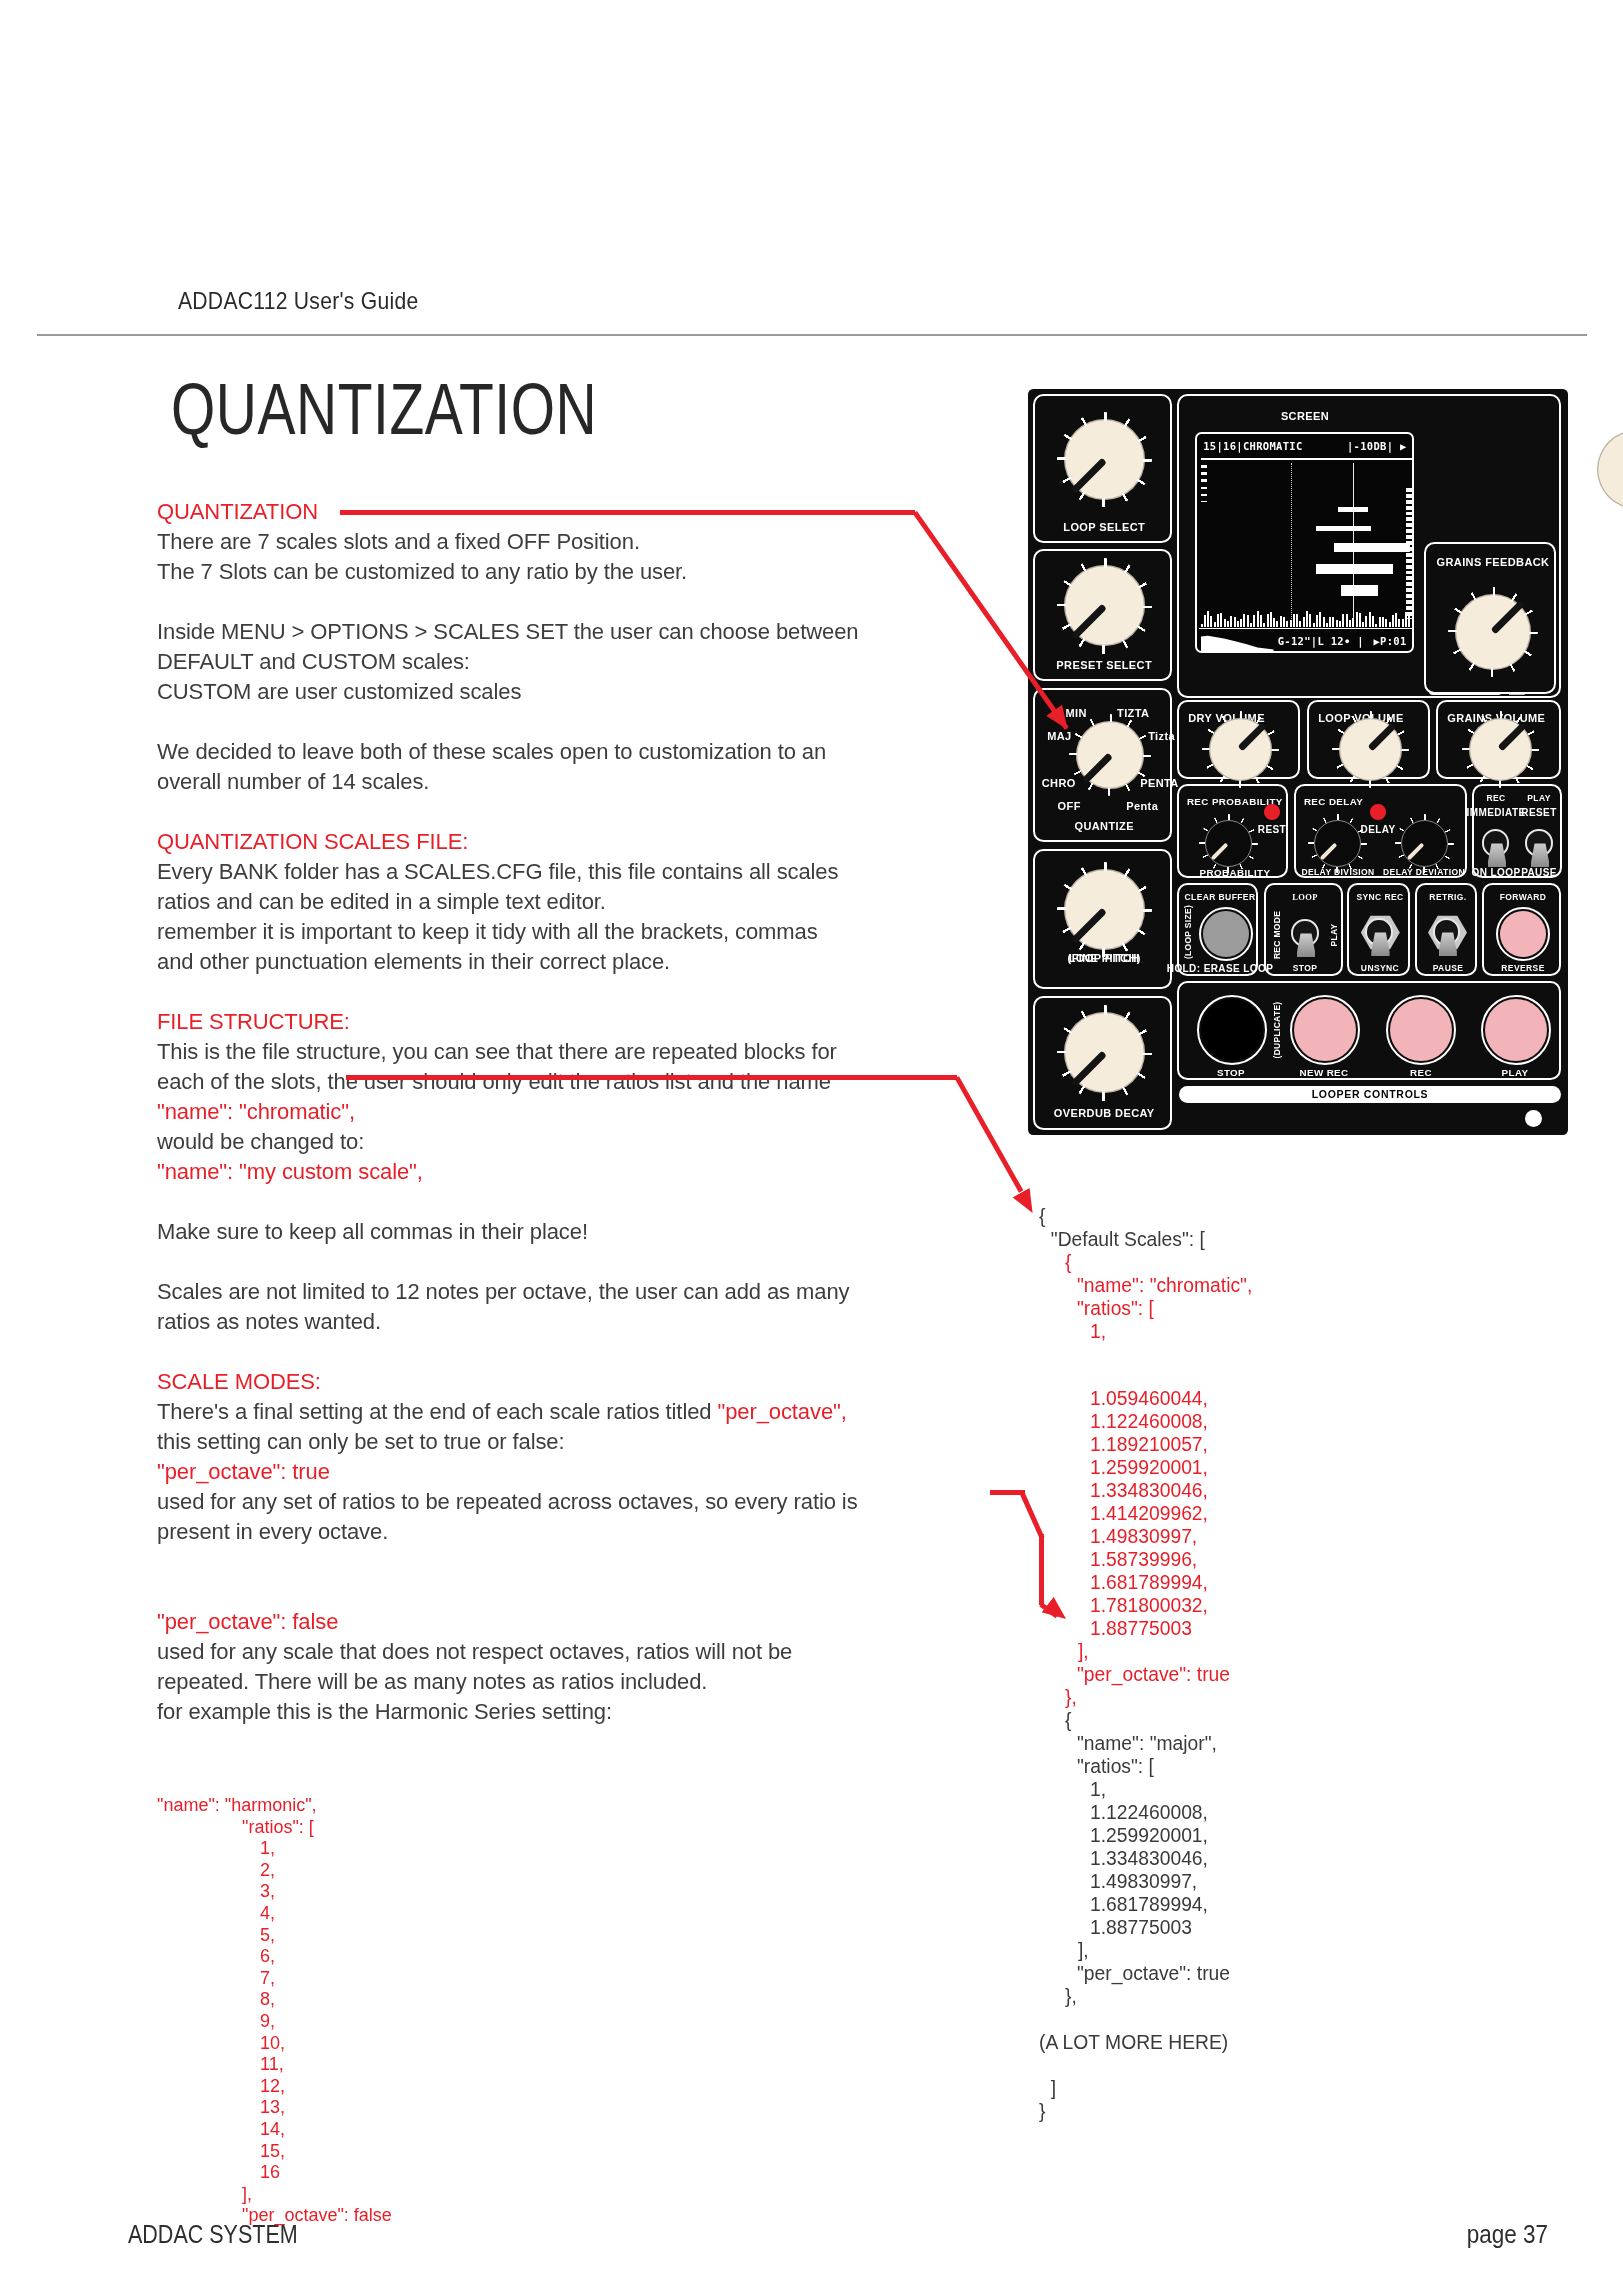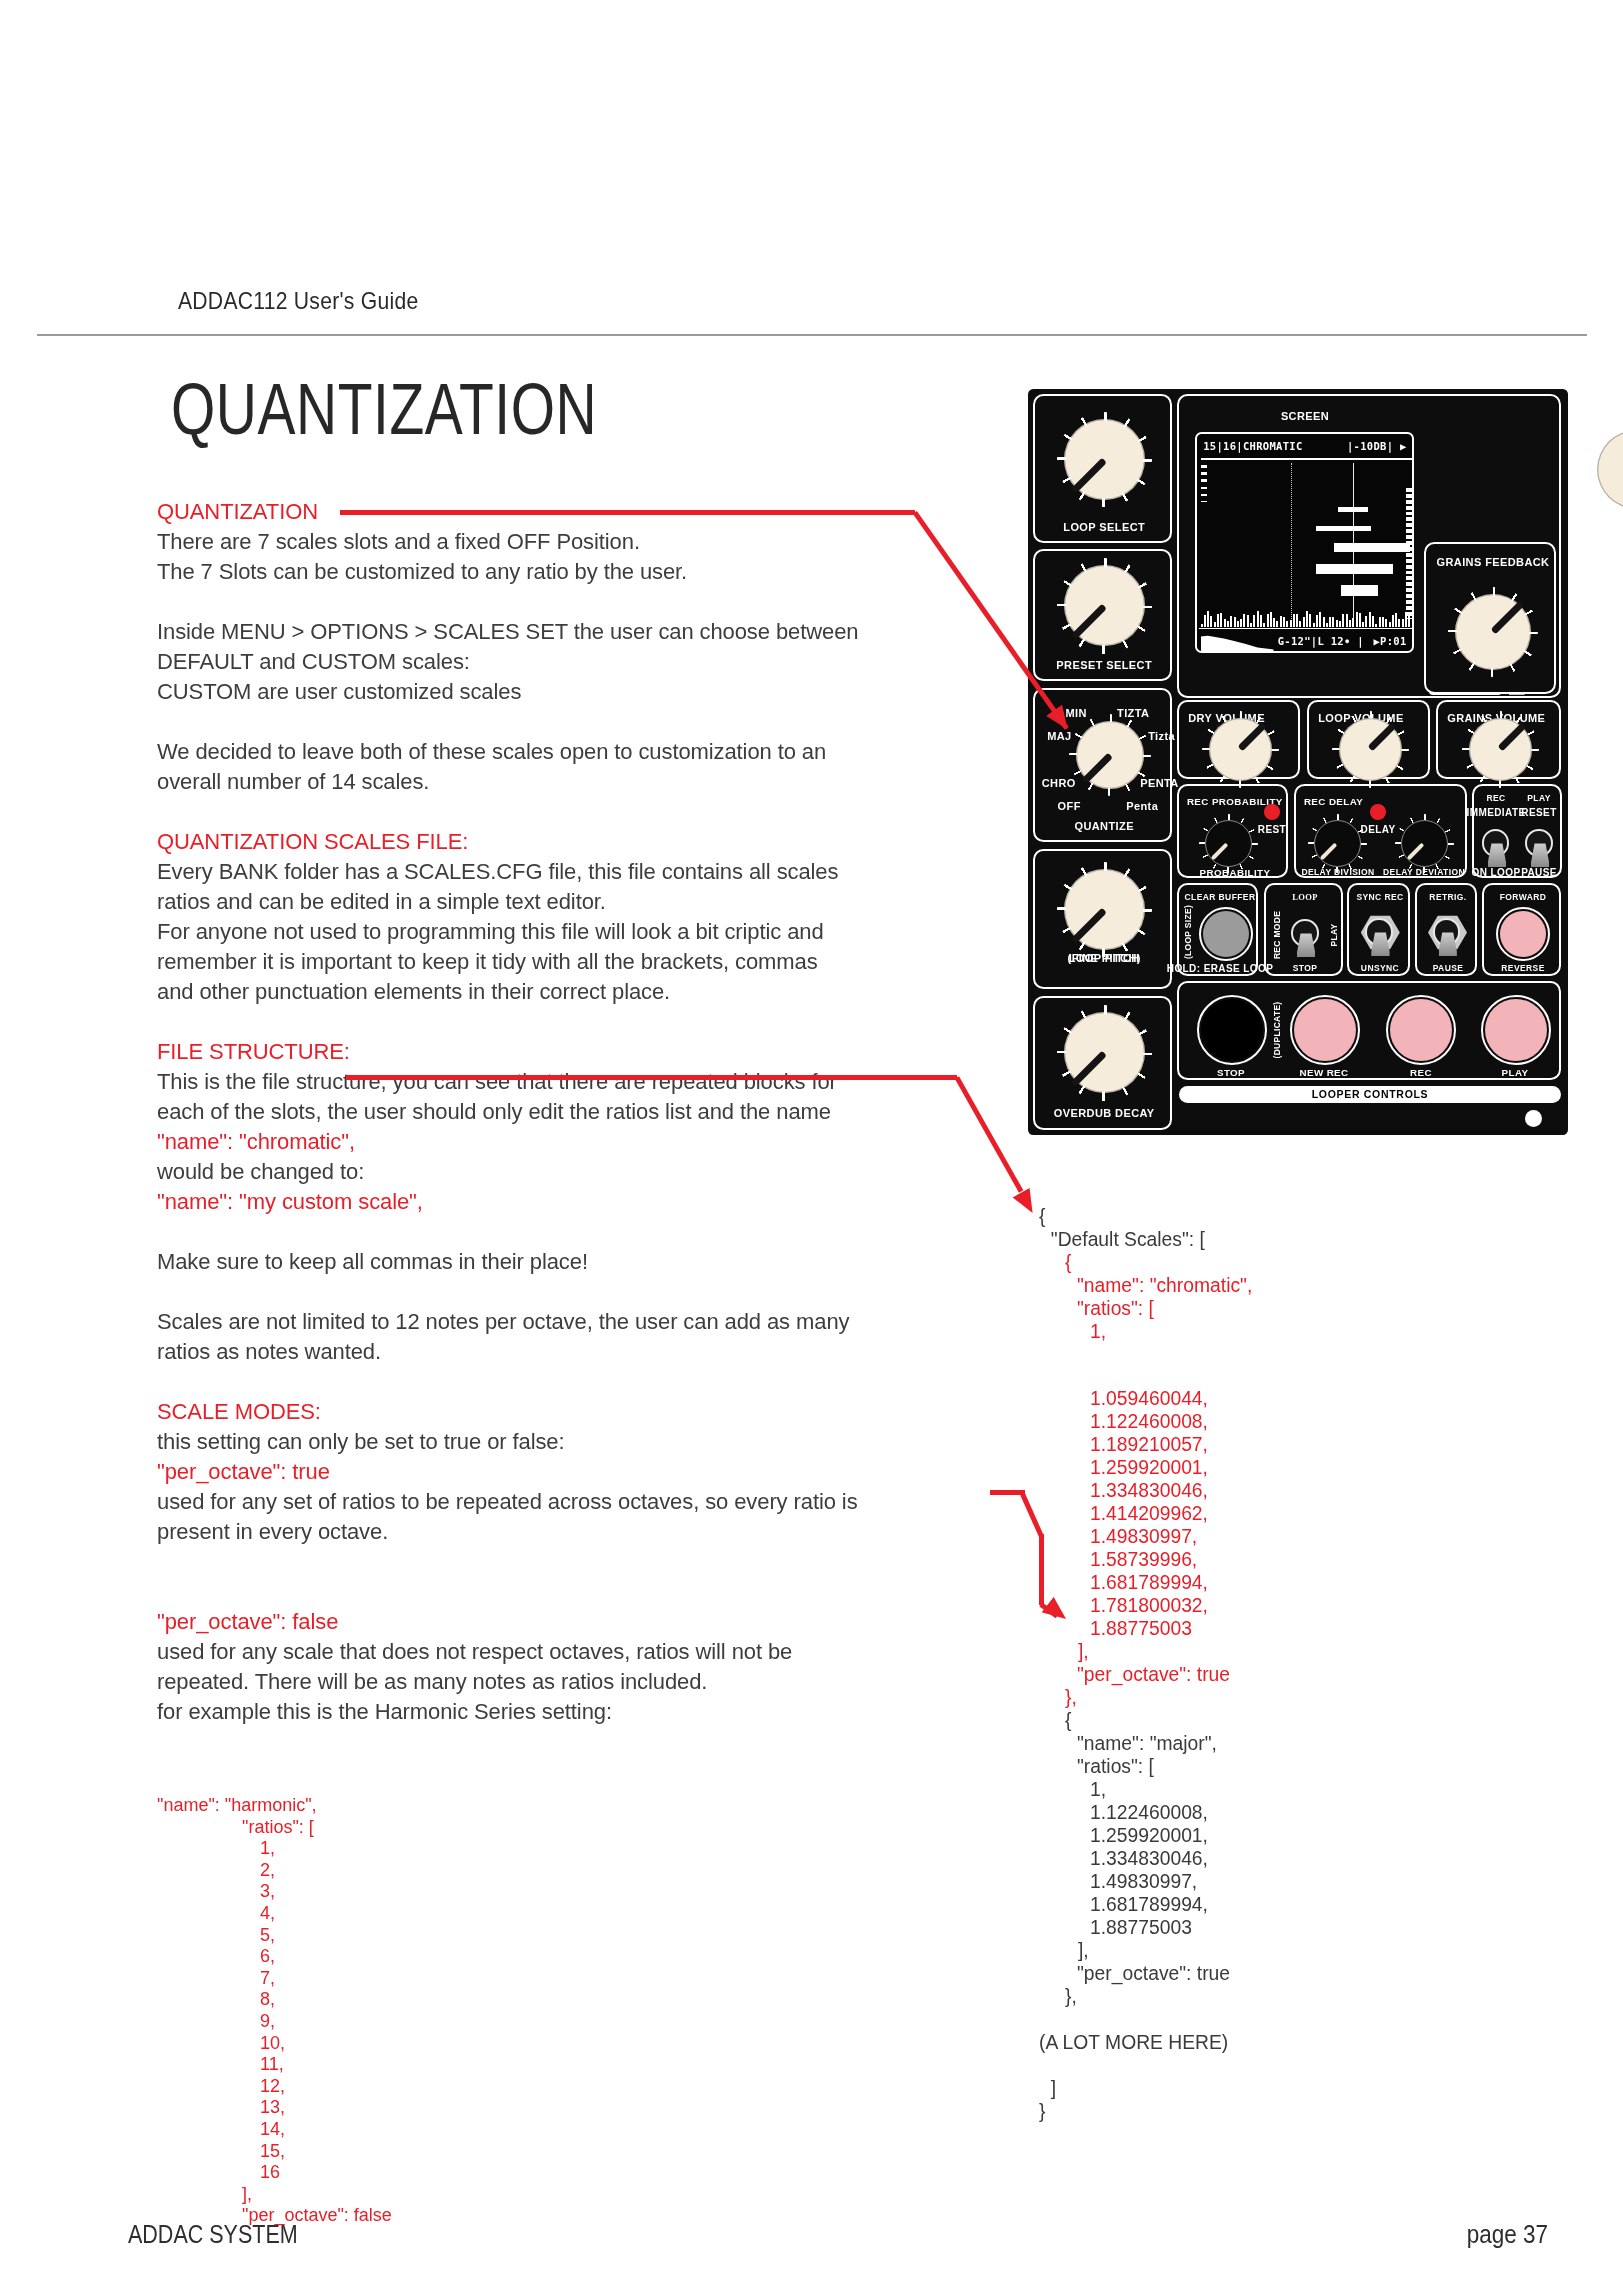--- a/index.html
+++ b/index.html
@@ -104,37 +104,37 @@
     <div class="ln">Inside MENU &gt; OPTIONS &gt; SCALES SET the user can choose between</div>
     <div class="ln">DEFAULT and CUSTOM scales:</div>
     <div class="ln">CUSTOM are user customized scales</div>
     <div class="ln"></div>
     <div class="ln">We decided to leave both of these scales open to customization to an</div>
     <div class="ln">overall number of 14 scales.</div>
     <div class="ln"></div>
     <div class="ln red">QUANTIZATION SCALES FILE:</div>
     <div class="ln">Every BANK folder has a SCALES.CFG file, this file contains all scales</div>
     <div class="ln">ratios and can be edited in a simple text editor.</div>
-    <div class="ln">For anyone not used to programming this file will look a bit criptic and</div>
     <div class="ln">remember it is important to keep it tidy with all the brackets, commas</div>
     <div class="ln">and other punctuation elements in their correct place.</div>
     <div class="ln"></div>
     <div class="ln red">FILE STRUCTURE:</div>
     <div class="ln">This is the file structure, you can see that there are repeated blocks for</div>
     <div class="ln">each of the slots, the user should only edit the ratios list and the name</div>
     <div class="ln red">"name": "chromatic",</div>
     <div class="ln">would be changed to:</div>
     <div class="ln red">"name": "my custom scale",</div>
     <div class="ln"></div>
     <div class="ln">Make sure to keep all commas in their place!</div>
     <div class="ln"></div>
     <div class="ln">Scales are not limited to 12 notes per octave, the user can add as many</div>
     <div class="ln">ratios as notes wanted.</div>
     <div class="ln"></div>
     <div class="ln red">SCALE MODES:</div>
+    <div class="ln"><span>There's a final setting at the end of each scale ratios titled </span><span class="red">"per_octave",</span></div>
     <div class="ln">this setting can only be set to true or false:</div>
     <div class="ln red">"per_octave": true</div>
     <div class="ln">used for any set of ratios to be repeated across octaves, so every ratio is</div>
     <div class="ln">present in every octave.</div>
     <div class="ln"></div>
     <div class="ln"></div>
     <div class="ln red">"per_octave": false</div>
     <div class="ln">used for any scale that does not respect octaves, ratios will not be</div>
     <div class="ln">repeated. There will be as many notes as ratios included.</div>
     <div class="ln">for example this is the Harmonic Series setting:</div>

